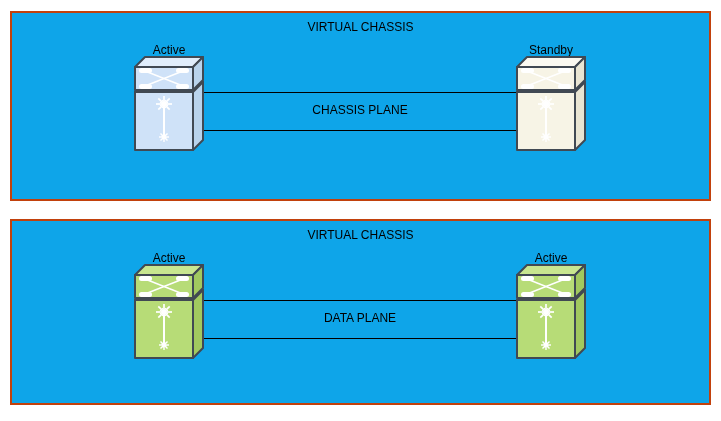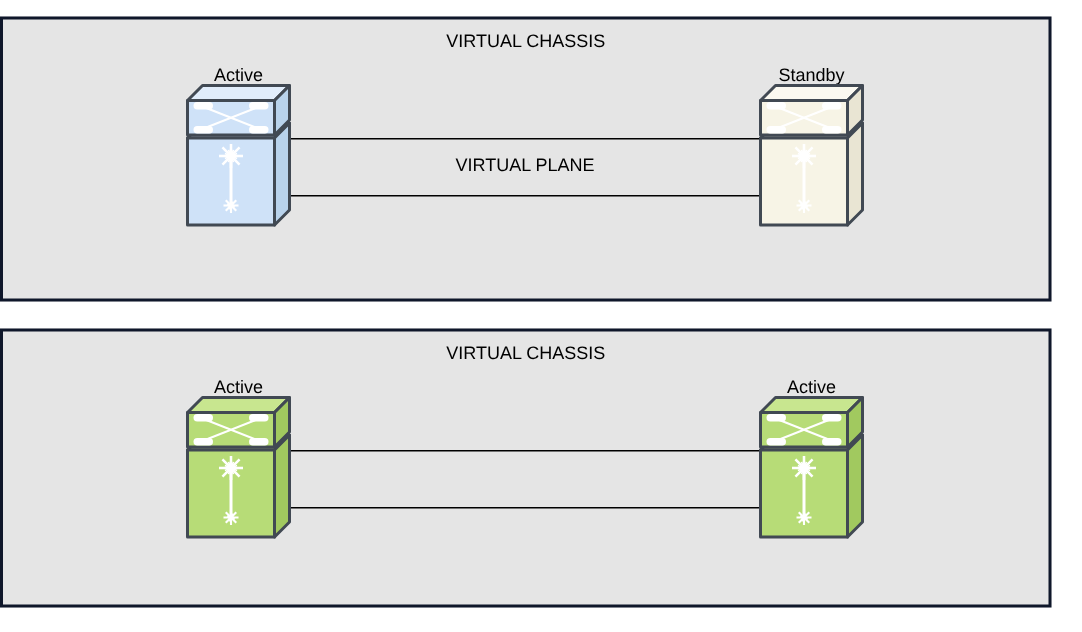--- a/index.html
+++ b/index.html
@@ -1,22 +1,22 @@
 <!DOCTYPE html>
 <html><head>
 <meta charset="utf-8">
 <style>
   html,body{margin:0;padding:0;background:#ffffff;}
   .stage{
     position:relative;width:721px;height:421px;background:#ffffff;
     font-family:"Liberation Sans",sans-serif;color:#000;overflow:hidden;
   }
   .panel{
-    position:absolute;left:0;width:697px;
-    background:#e5e5e5;border:2px solid #0f172a;
+    position:absolute;left:10px;width:697px;
+    background:#0ea5e9;border:2px solid #c2410c;
   }
   .panel-1{top:11px;height:186px;}
   .panel-2{top:219px;height:182px;}
   .panel-title{
     position:absolute;top:7px;left:0;width:100%;
     text-align:center;font-size:12px;line-height:14px;
   }
   .node{position:absolute;top:44px;width:68px;height:93px;border-radius:21px;}
   .node-left{left:123px;}
   .node-right{left:505px;}
@@ -79,21 +79,21 @@
   </defs>
 </svg>
 
 <div class="stage">
 
   <div class="panel panel-1">
     <div class="panel-title">VIRTUAL CHASSIS</div>
 
     <div class="connector line-a"></div>
     <div class="connector line-b"></div>
-    <div class="connection-label">VIRTUAL PLANE</div>
+    <div class="connection-label">CHASSIS PLANE</div>
 
     <div class="node node-left">
       <div class="node-label">Active</div>
       <svg class="node-svg" width="68" height="93" viewBox="0 0 68 93">
         <g stroke-width="2" stroke-linejoin="round" stroke="#414953">
           <polygon points="0,35 10,25 68,25 58,35" fill="#e1edfb"></polygon>
           <polygon points="58,35 68,25 68,83 58,93" fill="#b9d3ec"></polygon>
           <polygon points="0,35 58,35 58,93 0,93" fill="#cfe2f8"></polygon>
           <polygon points="0,10 10,0 68,0 58,10" fill="#e1edfb"></polygon>
           <polygon points="58,10 68,0 68,23 58,33" fill="#b9d3ec"></polygon>
@@ -119,20 +119,21 @@
         <use href="#ic-routing" x="29" y="47"></use>
       </svg>
     </div>
   </div>
 
   <div class="panel panel-2">
     <div class="panel-title">VIRTUAL CHASSIS</div>
 
     <div class="connector line-a"></div>
     <div class="connector line-b"></div>
+    <div class="connection-label">DATA PLANE</div>
 
     <div class="node node-left">
       <div class="node-label">Active</div>
       <svg class="node-svg" width="68" height="93" viewBox="0 0 68 93">
         <g stroke-width="2" stroke-linejoin="round" stroke="#414953">
           <polygon points="0,35 10,25 68,25 58,35" fill="#c8e68f"></polygon>
           <polygon points="58,35 68,25 68,83 58,93" fill="#a1c95f"></polygon>
           <polygon points="0,35 58,35 58,93 0,93" fill="#b7dc77"></polygon>
           <polygon points="0,10 10,0 68,0 58,10" fill="#c8e68f"></polygon>
           <polygon points="58,10 68,0 68,23 58,33" fill="#a1c95f"></polygon>

